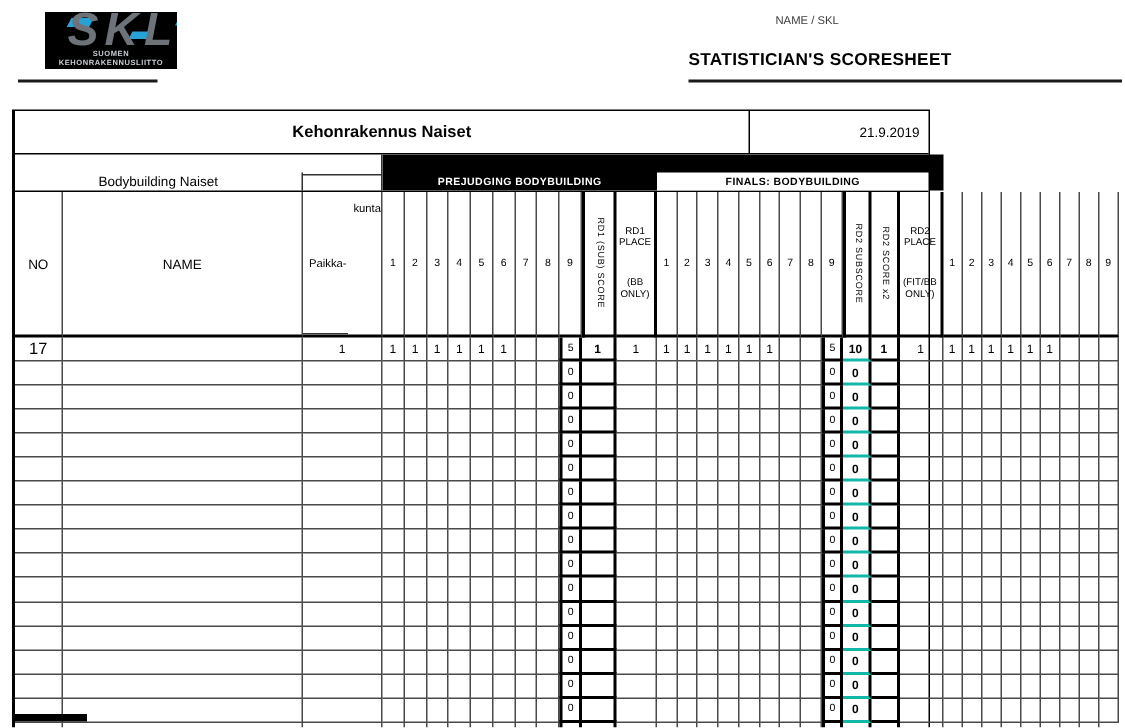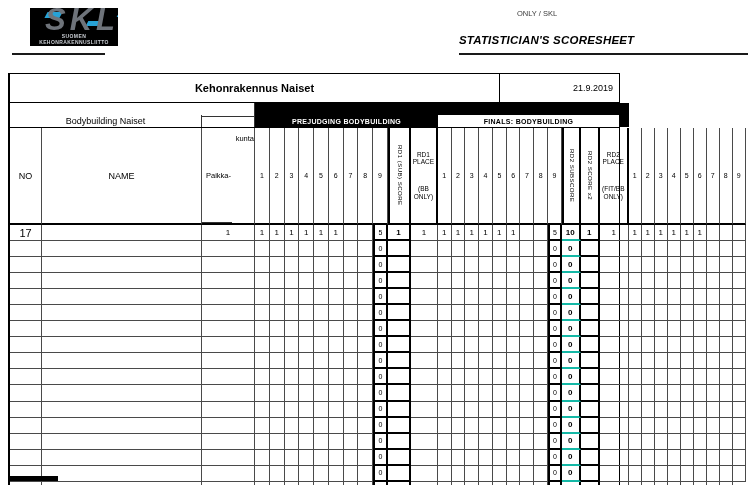--- a/index.html
+++ b/index.html
@@ -11,21 +11,21 @@
   .logo { position:absolute; left:30px; top:8px; width:88px; height:38px; background:#000; overflow:hidden; }
   .logo-skl { position:absolute; left:15px; top:-6px; font-size:31px; font-weight:bold; font-style:italic;
               color:#6e737a; letter-spacing:4px; }
   .logo-acc { position:absolute; background:#29abe2; transform:skewX(-28deg); opacity:.95; }
   .acc1 { left:16px; top:4px;  width:15px; height:6px; }
   .acc2 { left:57px; top:13px; width:12px; height:5px; }
   .acc3 { left:88px; top:4px;  width:13px; height:5px; }
   .logo-sub { position:absolute; bottom:1px; left:0; right:0; text-align:center;
               font-size:5px; font-weight:bold; color:#c9cdd3; letter-spacing:.4px; }
   .org-label { position:absolute; left:517px; top:9px; font-size:7.5px; color:#3a3a3a; }
-  .sheet-title { position:absolute; left:459px; top:34px; font-size:11.5px; font-weight:bold; letter-spacing:.2px;font-style:italic; }
+  .sheet-title { position:absolute; left:459px; top:34px; font-size:11.5px; font-weight:bold; letter-spacing:.2px; }
   .rule { position:absolute; height:2px; background:#1a1a1a; }
   .rule-left  { left:12px; top:53px; width:93px; }
   .rule-right { left:459px; top:53px; width:289px; }
 
   
   .sheet-table { position:absolute; left:8px; top:73px; width:612px; height:424px;
                  border:1px solid #000; border-left-width:2px; background:#fff; }
 
   .row-title { display:flex; height:29px; border-bottom:1px solid #000; }
   .cell-event { flex:1; display:flex; align-items:center; justify-content:center;
@@ -91,21 +91,21 @@
 <div class="screen">
 
   <div class="logo">
     <div class="logo-acc acc1"></div>
     <div class="logo-acc acc2"></div>
     <div class="logo-acc acc3"></div>
     <div class="logo-skl">SKL</div>
     <div class="logo-sub">SUOMEN KEHONRAKENNUSLIITTO</div>
   </div>
 
-  <div class="org-label">ONLY / SKL</div>
+  <div class="org-label">NAME / SKL</div>
   <div class="sheet-title">STATISTICIAN'S SCORESHEET</div>
   <div class="rule rule-left"></div>
   <div class="rule rule-right"></div>
 
   <div class="sheet-table">
 
     <div class="row-title">
       <div class="cell-event">Kehonrakennus Naiset</div>
       <div class="cell-date">21.9.2019</div>
     </div>

